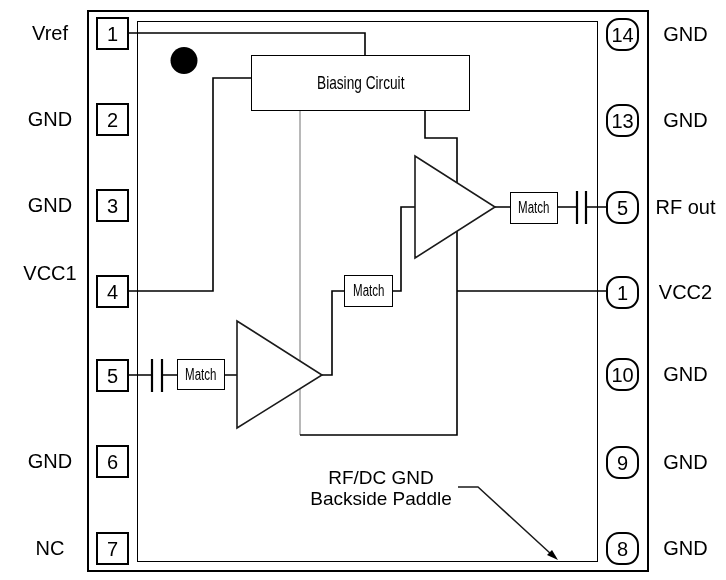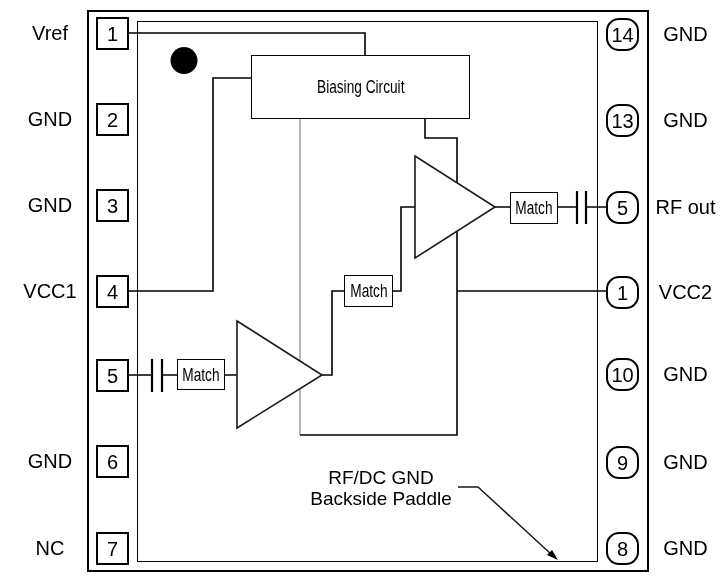--- a/index.html
+++ b/index.html
@@ -21,25 +21,25 @@
   .pinbox-r{left:606px;border-radius:13px;}
   .sidelabel{
     height:33px;line-height:33px;font-size:20px;text-align:center;z-index:4;
   }
   .sidelabel-l{left:8px;width:84px;}
   .sidelabel-r{left:643px;width:85px;}
   .blockbox{
     border:1.9px solid #000;background:#fff;z-index:3;
     display:flex;align-items:center;justify-content:center;
   }
-  .biasing{left:251px;top:55px;width:219px;height:64px;font-size:19px;}
+  .biasing{left:251px;top:55px;width:219px;height:56px;font-size:19px;}
   .match1{left:177px;top:359px;width:48px;height:31px;}
   .match2{left:344px;top:275px;width:49px;height:32px;}
   .match3{left:510px;top:192px;width:48px;height:32px;}
-  .matchtext{font-size:19px;}
+  .matchtext{font-size:16px;}
   .condensed{display:inline-block;transform:scaleX(0.72);transform-origin:center center;white-space:nowrap;}
   .annotation{
     left:285px;top:467px;width:192px;text-align:center;z-index:3;
     font-size:19px;line-height:21px;
   }
 </style>
 </head>
 <body>
 
 <div id="stage">
@@ -118,21 +118,21 @@
   <div class="abs pinbox pinbox-r" style="top:446px">
       <span>9</span>
     </div>
   <div class="abs pinbox pinbox-r" style="top:532px">
       <span>8</span>
     </div>
 
   <div class="abs sidelabel sidelabel-l" style="top:17px">Vref</div>
   <div class="abs sidelabel sidelabel-l" style="top:103px">GND</div>
   <div class="abs sidelabel sidelabel-l" style="top:189px">GND</div>
-  <div class="abs sidelabel sidelabel-l" style="top:275px">VCC1</div>
+  <div class="abs sidelabel sidelabel-l" style="top:257px">VCC1</div>
   <div class="abs sidelabel sidelabel-l" style="top:445px">GND</div>
   <div class="abs sidelabel sidelabel-l" style="top:532px">NC</div>
 
   <div class="abs sidelabel sidelabel-r" style="top:18px">GND</div>
   <div class="abs sidelabel sidelabel-r" style="top:104px">GND</div>
   <div class="abs sidelabel sidelabel-r" style="top:191px">RF out</div>
   <div class="abs sidelabel sidelabel-r" style="top:276px">VCC2</div>
   <div class="abs sidelabel sidelabel-r" style="top:358px">GND</div>
   <div class="abs sidelabel sidelabel-r" style="top:446px">GND</div>
   <div class="abs sidelabel sidelabel-r" style="top:532px">GND</div>

